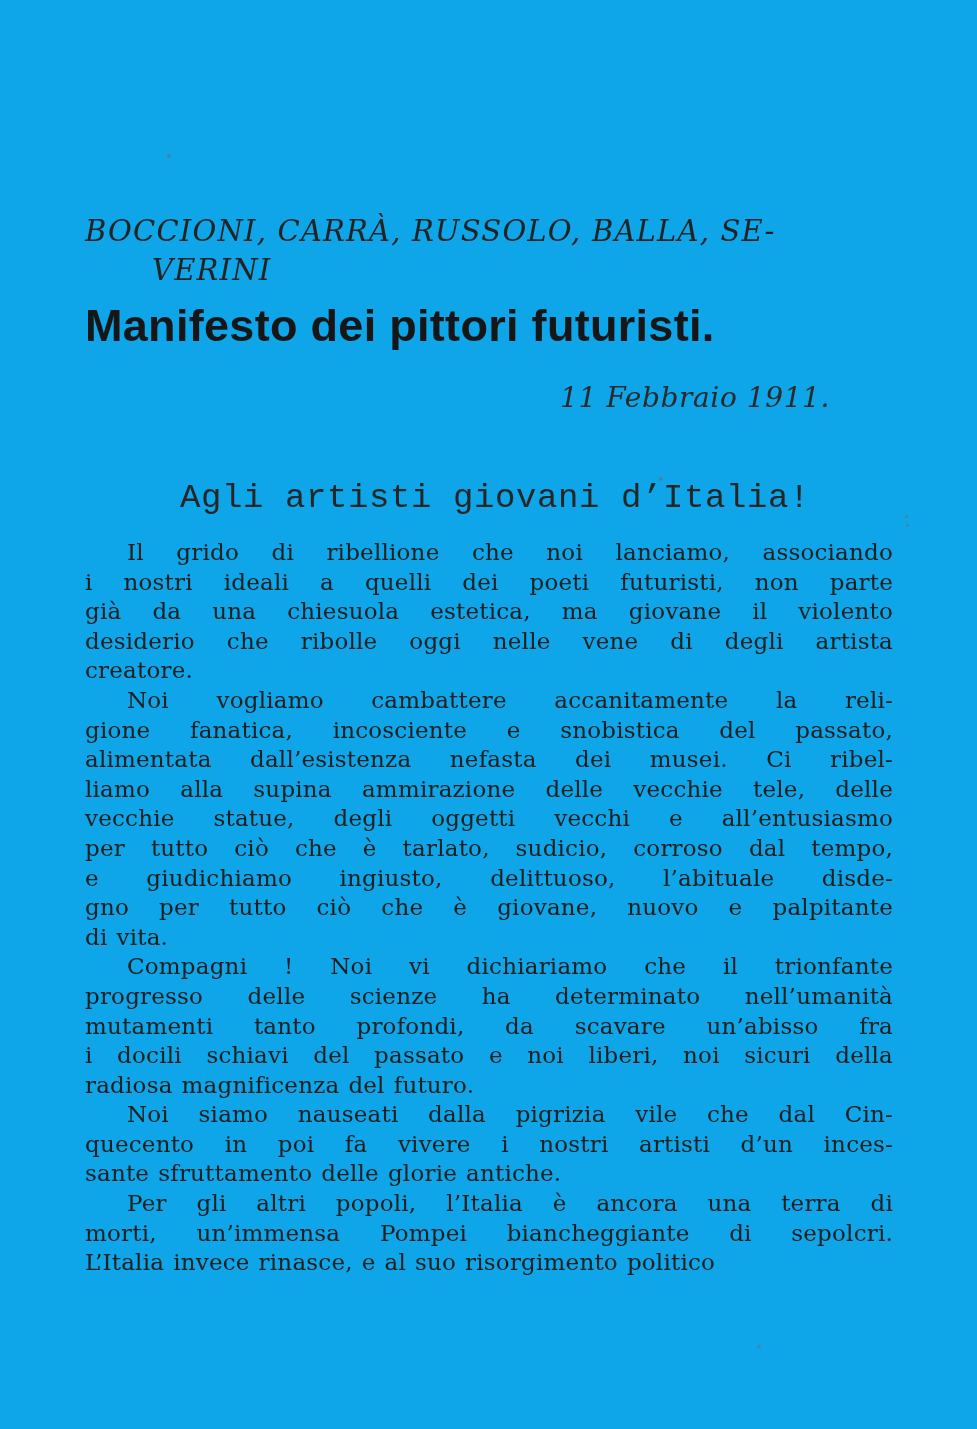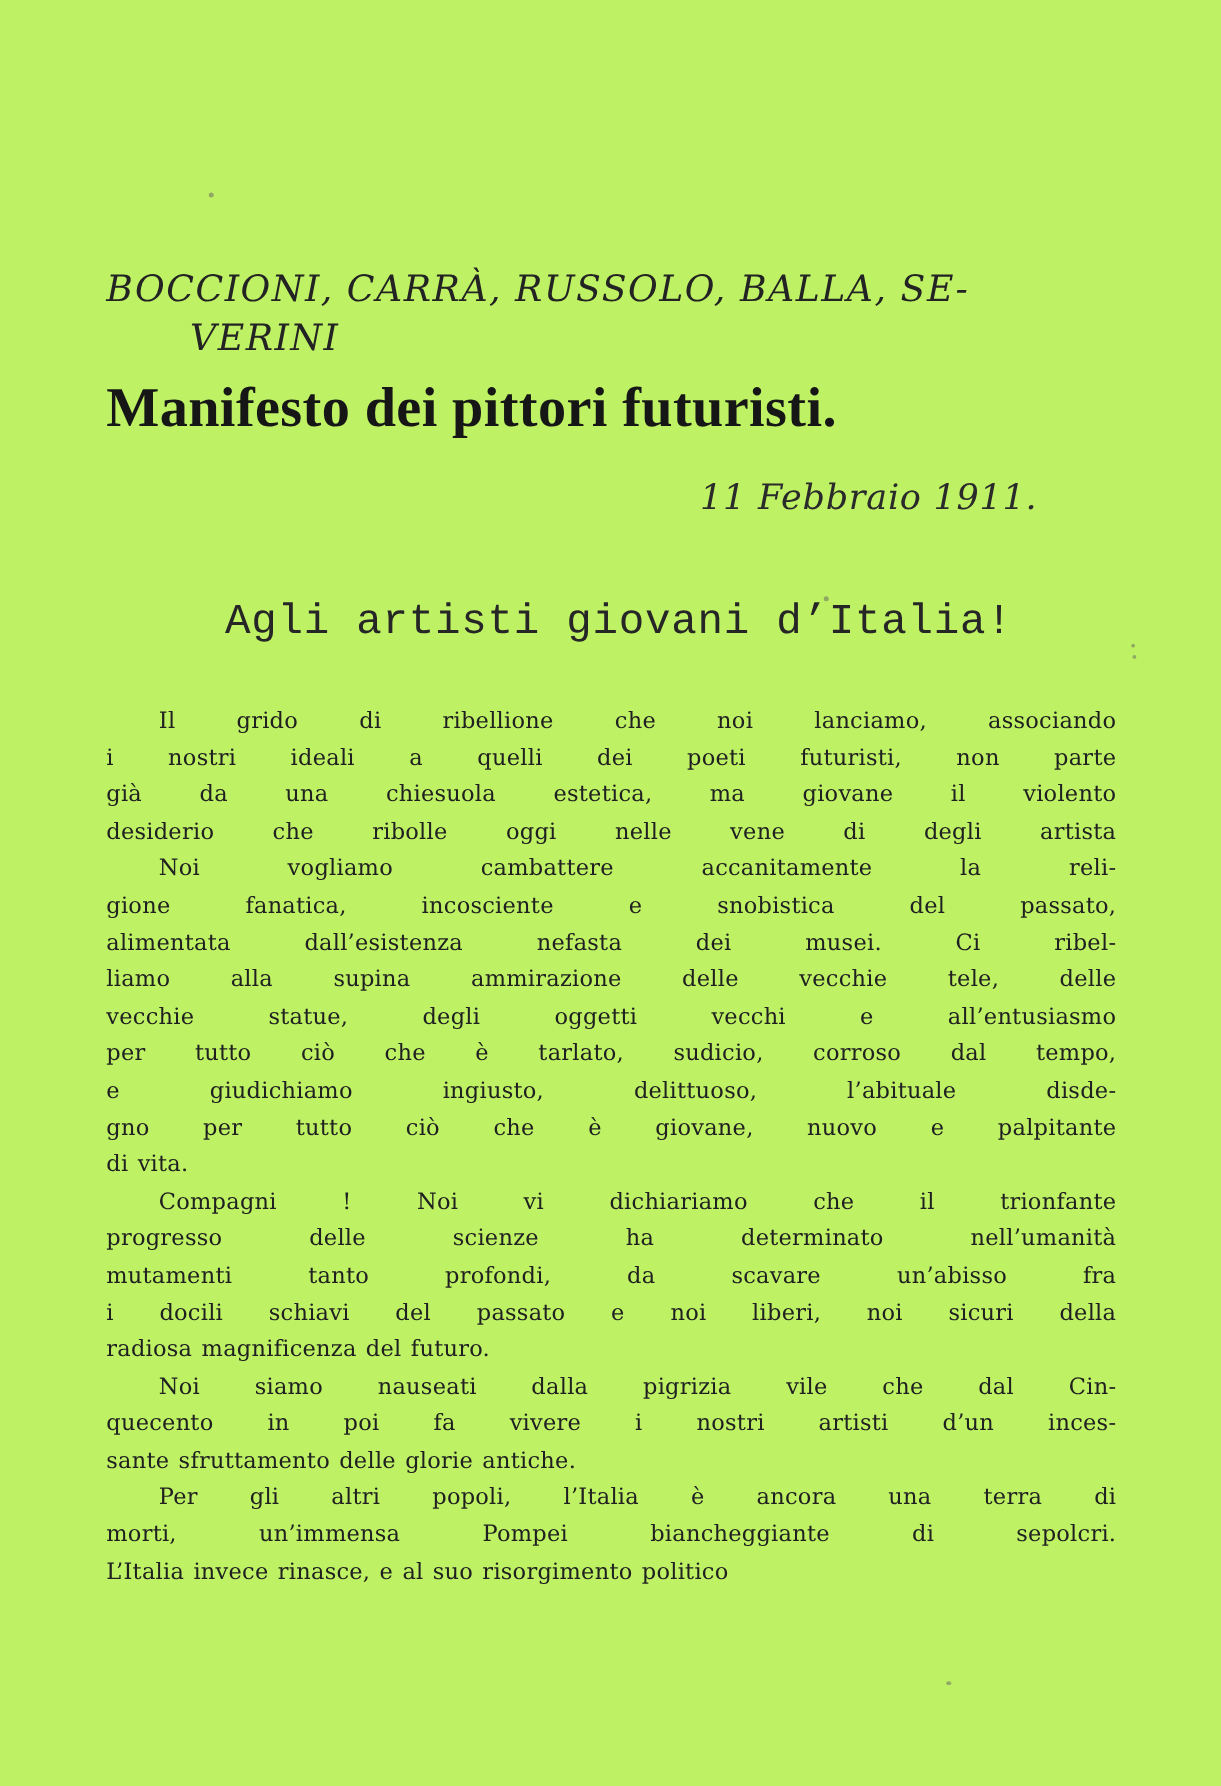--- a/index.html
+++ b/index.html
@@ -5,21 +5,21 @@
   html, body {
     margin: 0;
     padding: 0;
     background: #e9e7e2;
   }
   .page {
     position: relative;
     width: 977px;
     height: 1429px;
     margin: 0 auto;
-    background: #bef264;
+    background: #0ea5e9;
     color: #1e1e1e;
     font-family: "DejaVu Serif", serif;
     overflow: hidden;
     box-shadow: 0 0 6px rgba(0,0,0,0.15);
   }
   .authors {
     position: absolute;
     left: 85px;
     top: 212px;
     width: 810px;
@@ -35,21 +35,21 @@
   .doc-title {
     position: absolute;
     left: 85px;
     top: 300px;
     width: 820px;
     margin: 0;
     font-size: 45px;
     font-weight: bold;
     letter-spacing: 0.3px;
     color: #161616;
-    font-family: Liberation Serif, serif;
+    font-family: Liberation Sans, sans-serif;
   }
   .doc-date {
     position: absolute;
     top: 381px;
     right: 147px;
     font-style: italic;
     font-size: 28px;
     letter-spacing: 0.6px;
     color: #2a2a2a;
   }
@@ -59,23 +59,23 @@
     top: 461px;
     font-family: Liberation Mono, monospace;
     font-size: 34px;
     letter-spacing: 0.6px;
     color: #262626;
     margin-top: 18px;
   }
   .body-text {
     position: absolute;
     left: 85px;
-    top: 562px;
+    top: 538px;
     width: 808px;
-    font-size: 18px;
+    font-size: 23px;
     line-height: 29.6px;
     letter-spacing: 0.2px;
     word-spacing: 1.5px;
     color: #202020;
   }
   .paragraph { margin: 0; }
   .line {
     text-align: justify;
     text-align-last: justify;
     white-space: normal;
@@ -115,20 +115,21 @@
   <div class="doc-date">11 Febbraio 1911.</div>
 
   <div class="salutation">Agli artisti giovani d’Italia!</div>
 
   <div class="body-text" id="body-text">
       <div class="paragraph">
         <div class="line first">Il grido di ribellione che noi lanciamo, associando</div>
         <div class="line">i nostri ideali a quelli dei poeti futuristi, non parte</div>
         <div class="line">già da una chiesuola estetica, ma giovane il violento</div>
         <div class="line">desiderio che ribolle oggi nelle vene di degli artista</div>
+        <div class="line last">creatore.</div>
       </div>
       <div class="paragraph">
         <div class="line first">Noi vogliamo cambattere accanitamente la reli-</div>
         <div class="line">gione fanatica, incosciente e snobistica del passato,</div>
         <div class="line">alimentata dall’esistenza nefasta dei musei. Ci ribel-</div>
         <div class="line">liamo alla supina ammirazione delle vecchie tele, delle</div>
         <div class="line">vecchie statue, degli oggetti vecchi e all’entusiasmo</div>
         <div class="line">per tutto ciò che è tarlato, sudicio, corroso dal tempo,</div>
         <div class="line">e giudichiamo ingiusto, delittuoso, l’abituale disde-</div>
         <div class="line">gno per tutto ciò che è giovane, nuovo e palpitante</div>

